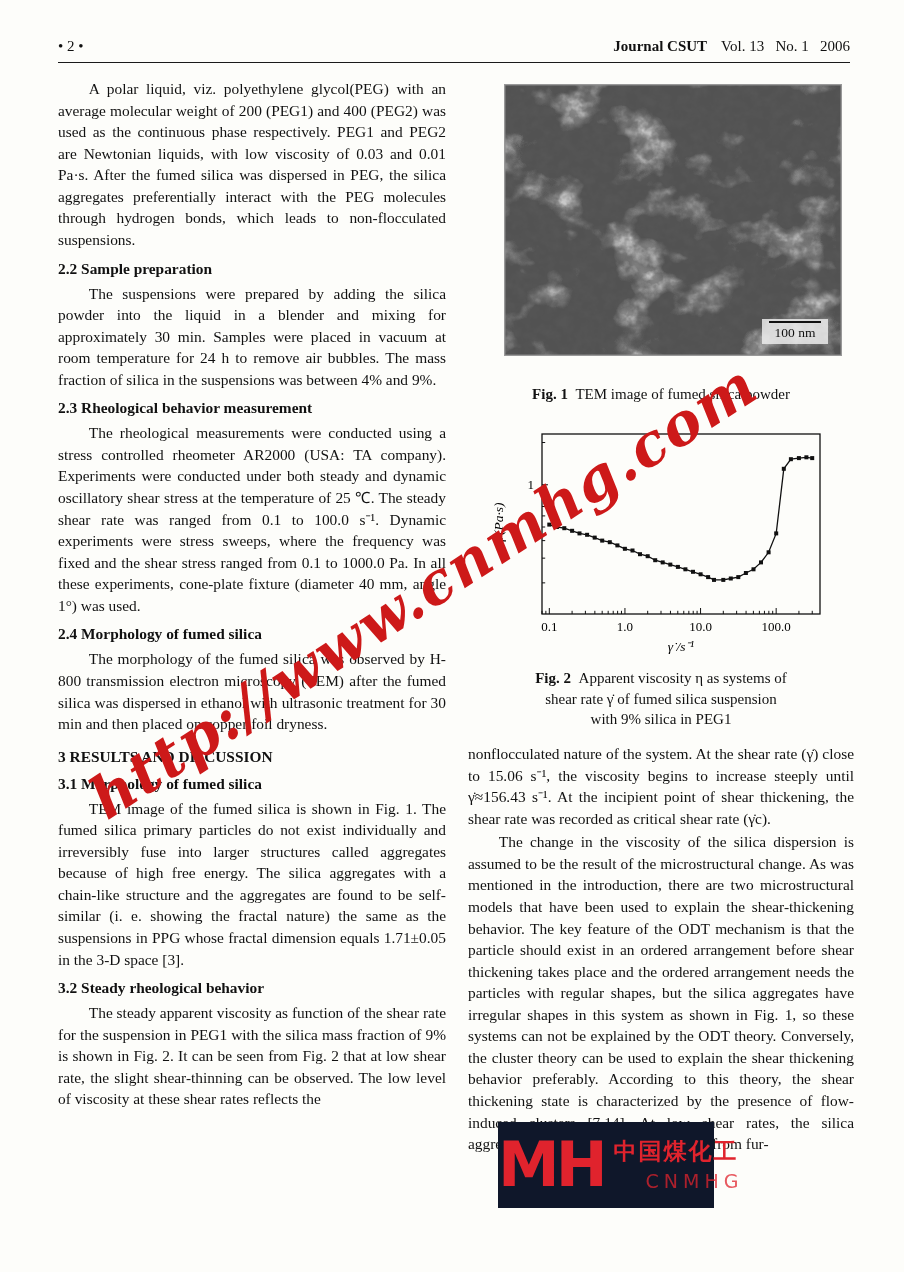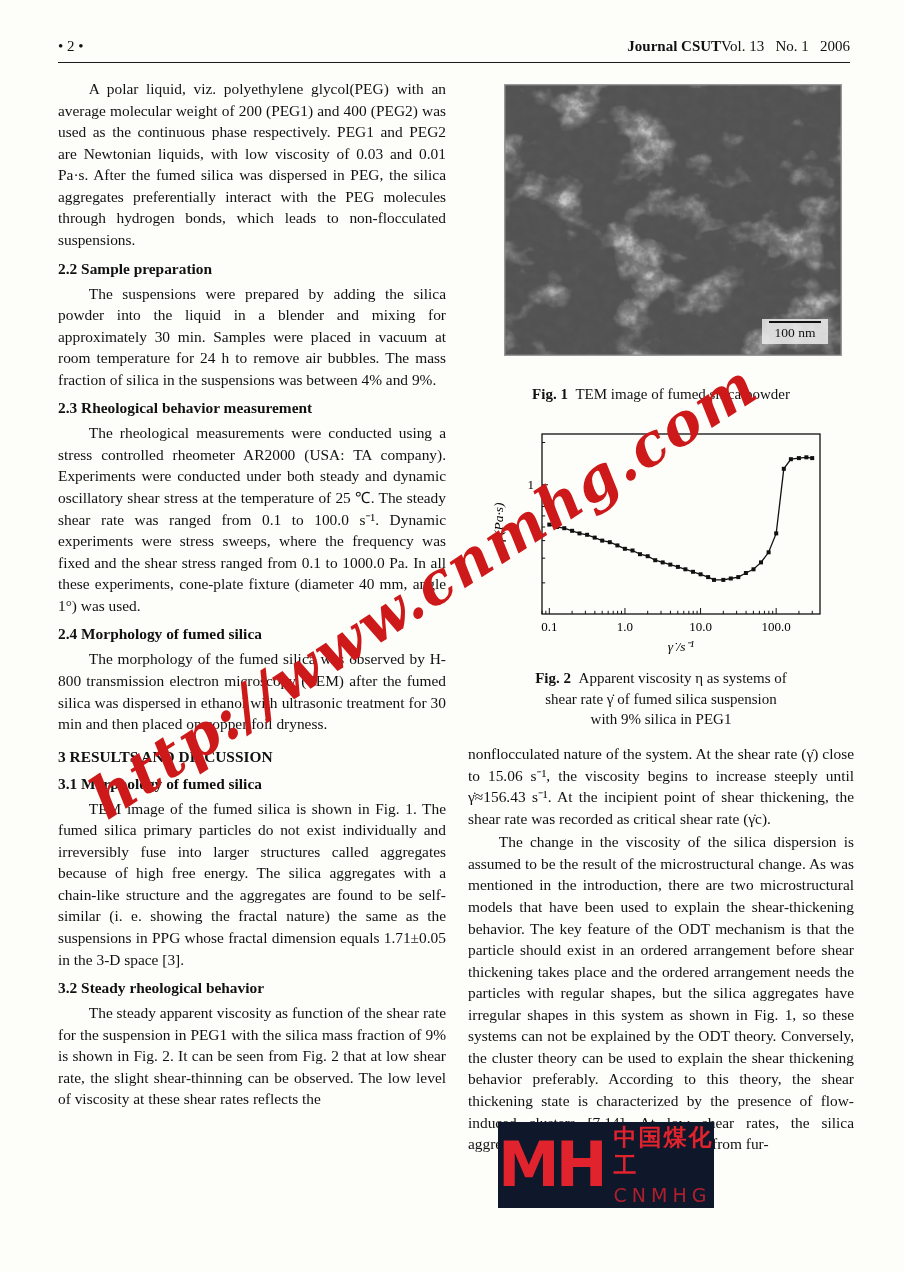--- a/index.html
+++ b/index.html
@@ -8,21 +8,21 @@
   .page {
     position:relative; width:904px; height:1272px; margin:0 auto;
     background:#fdfdfa; overflow:hidden;
   }
   .header {
     position:absolute; top:38px; left:58px; right:54px;
     display:flex; justify-content:space-between; align-items:baseline;
     font-size:15px;
   }
   .journal-name { font-weight:bold; }
-  .issue-info { white-space:pre; }
+  .issue-info { white-space:pre; margin-left:14px; }
   .header-rule {
     position:absolute; top:62px; left:58px; right:54px;
     border-top:1.6px solid #1a1a1a;
   }
   .col-left  { position:absolute; left:58px;  top:78px; width:388px; }
   .col-right { position:absolute; left:468px; top:78px; width:386px; }
   p.body {
     font-size:15.4px; line-height:1.40; text-align:justify;
   }
   p.indent { text-indent:2em; }
@@ -236,17 +236,17 @@
     <p class="body">nonflocculated nature of the system. At the shear rate (γ̇) close to 15.06 s⁻¹, the viscosity begins to increase steeply until γ̇≈156.43 s⁻¹. At the incipient point of shear thickening, the shear rate was recorded as critical shear rate (γ̇c).</p>
     <p class="body indent" style="margin-top:2px">The change in the viscosity of the silica dispersion is assumed to be the result of the microstructural change. As was mentioned in the introduction, there are two microstructural models that have been used to explain the shear-thickening behavior. The key feature of the ODT mechanism is that the particle should exist in an ordered arrangement before shear thickening takes place and the ordered arrangement needs the particles with regular shapes, but the silica aggregates have irregular shapes in this system as shown in Fig. 1, so these systems can not be explained by the ODT theory. Conversely, the cluster theory can be used to explain the shear thickening behavior preferably. According to this theory, the shear thickening state is characterized by the presence of flow-induced clusters [7,14]. At low shear rates, the silica aggregates in suspension are prevented from fur-</p>
   </div>
 
   <div class="watermark" style="color: rgb(205, 25, 25);">http://www.cnmhg.com</div>
 
   <div class="logo">
     <span class="logo-mark" id="logo-mark" style="color: rgb(224, 35, 45);">MH</span>
     <span class="logo-texts">
       <span class="logo-cn" id="logo-cn" style="display: block; color: rgb(224, 35, 45);">中国煤化工</span>
-      <span class="logo-en" id="logo-en" style="display: block; color: rgb(224, 35, 45);">CNMHG</span>
+      <span class="logo-en" id="logo-en" style="display: block; color: rgb(224, 35, 45); margin-left: 32px;">CNMHG</span>
     </span>
   </div>
 
 </div>
 
 </body></html>

